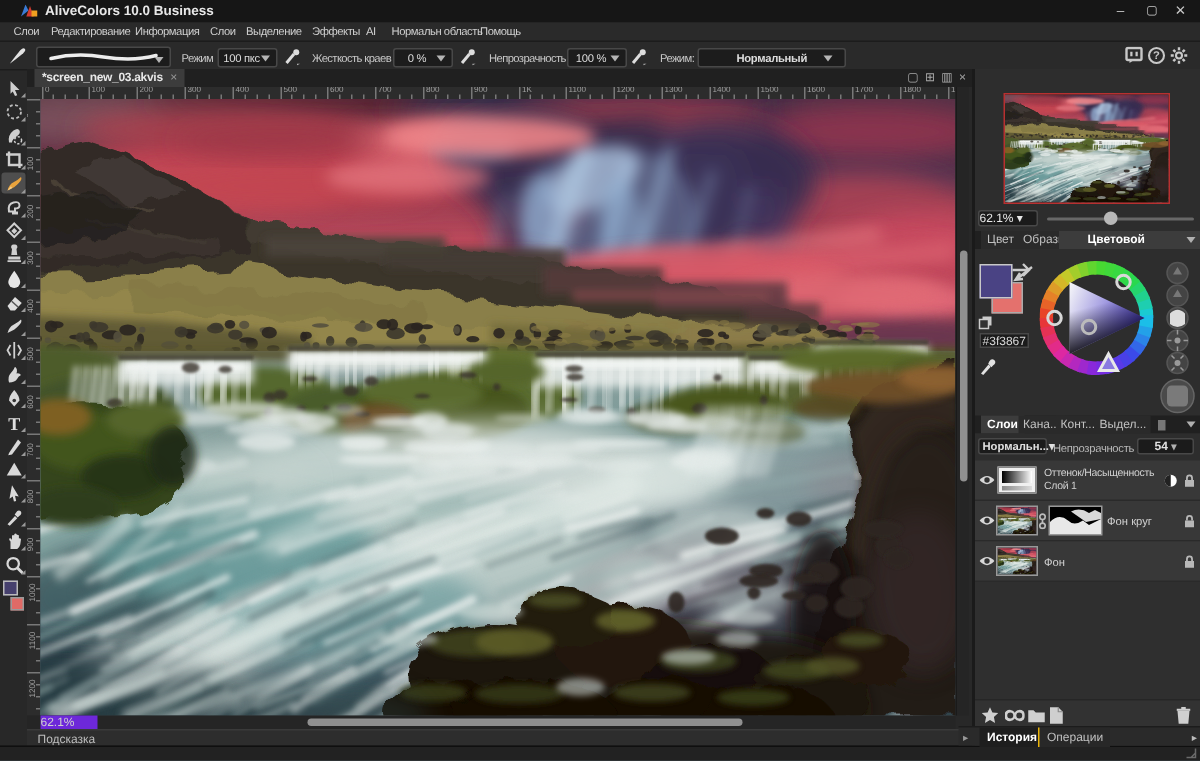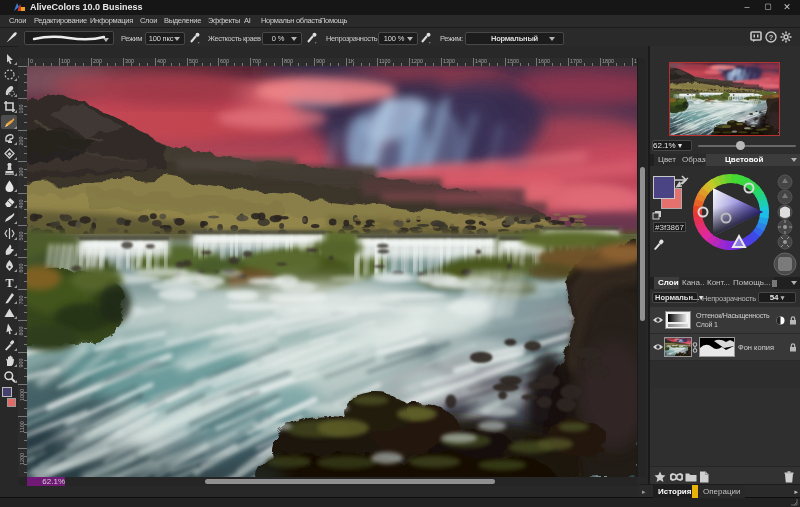--- a/index.html
+++ b/index.html
@@ -56,22 +56,22 @@
 
 #photo { left:27px; top:66px; width:610px; height:411px; background:#56707a; }
 #photo svg { display:block; }
 
 #vsb { left:637px; top:58px; width:9px; height:419px; background:#252525; border-left:1px solid #1a1a1a;}
 #vsb .thumb { position:absolute; left:2px; top:109px; width:5px; height:154px;
   background:#909090; border-radius:3px; }
 #hsb { left:18px; top:477px; width:619px; height:9px; background:#252525; }
 #hsb .thumb { position:absolute; left:187px; top:2px; width:290px; height:5px;
   background:#909090; border-radius:3px; }
-#zoomlbl { left:27px; top:477px; width:38px; height:9px; background:#701a75;
-  color:#cfcfcf; font-size:8px; line-height:9px; text-align:right; }
+#zoomlbl { left:27px; top:477px; width:38px; height:9px; background:#6d28d9;
+  color:#cfcfcf; font-size:8px; line-height:9px; text-align:left; }
 
 #hint { left:18px; top:486px; width:630px; height:11px; background:#2d2d2d;
   border-top:1px solid #3a3a3a; color:#bdbdbd; font-size:8px; line-height:11px;
   padding-left:7px; }
 #hint .harr { position:absolute; right:5px; top:0; color:#999; font-size:7px; }
 
 #bottom { left:0; top:497px; width:800px; height:10px; background:#222;
   border-top:1px solid #0f0f0f; }
 
 #rp { left:648px; top:46px; width:152px; height:451px; background:#2d2d2d;
@@ -155,20 +155,24 @@
         <path d="M6 9.5 L6 11.5"></path>
         <path d="M0.5 6 L2.5 6"></path>
         <path d="M9.5 6 L11.5 6"></path>
         <path d="M2.2 2.2 L3.6 3.6"></path>
         <path d="M8.4 8.4 L9.8 9.8"></path>
         <path d="M9.8 2.2 L8.4 3.6"></path>
         <path d="M2.2 9.8 L3.6 8.4"></path>
       </g>
     </svg>
 
+<div id="tabrow" class="abs">
+  <div id="doctab">*screen_new_03.akvis<i>×</i></div>
+  <span id="canicons">▢ ⊞ ▥ ×</span>
+</div>
 
 <div id="tools" class="abs">
       <div class="tool" style="top:4.0px">
         <svg width="13" height="13" viewBox="0 0 13 13">
           <path d="M4 2 L10 8 L7 8 L8.5 11.5 L7 12 L5.5 9 L4 10.5 Z" fill="#cfcfcf"></path>
         </svg>
         <span class="tcaret"></span>
       </div>
       <div class="tool" style="top:19.9px">
         <svg width="13" height="13" viewBox="0 0 13 13">
@@ -482,20 +486,21 @@
     </div>
 
 <div id="vsb" class="abs">
       <div class="thumb"></div>
     </div>
 <div id="hsb" class="abs">
       <div class="thumb"></div>
     </div>
 <div id="zoomlbl" class="abs">62.1%</div>
 
+<div id="hint" class="abs">Подсказка<span class="harr">▸</span></div>
 <div id="bottom" class="abs">
       <svg style="position:absolute; right:2px; bottom:1px;" width="8" height="8" viewBox="0 0 8 8">
         <path d="M7 1 L7 7 L1 7 M7 4 L4 7" stroke="#6a6a6a" stroke-width="1" fill="none"></path>
       </svg>
     </div>
 
 <div id="rp" class="abs">
 
 
   <div class="abs" style="left:0; top:12px; width:150px; height:82px; background:#2d2d2d;">
@@ -613,21 +618,21 @@
           <path d="M8 63 L10 65 M16 63 L14 65 M8 73 L10 71 M16 73 L14 71" stroke="#999"></path>
       <circle cx="12" cy="90" r="11" fill="#4a4a4a" stroke="#666"></circle>
       <rect x="5" y="83" width="14" height="14" rx="3" fill="#7a7a7a"></rect>
     </svg>
   </div>
 
   <div class="abs" style="left:0; top:231px; width:150px; height:12px; background:#202020;">
     <div class="abs" style="left:4px; top:0; height:12px; background:#3c3c3c; color:#fff; font-weight:bold; line-height:12px; padding:0 4px; font-size:8px;">Слои</div>
     <div class="abs" style="left:29px; top:0; height:12px; background:#2a2a2a; color:#c0c0c0; line-height:12px; padding:0 3px; font-size:8px;">Кана...</div>
     <div class="abs" style="left:54px; top:0; height:12px; background:#2a2a2a; color:#c0c0c0; line-height:12px; padding:0 3px; font-size:8px;">Конт...</div>
-    <div class="abs" style="left:80px; top:0; height:12px; background:#2a2a2a; color:#c0c0c0; line-height:12px; padding:0 3px; font-size:8px;">Помощь...</div>
+    <div class="abs" style="left:80px; top:0; height:12px; background:#2a2a2a; color:#c0c0c0; line-height:12px; padding:0 3px; font-size:8px;">Выдел...</div>
     <span class="abs" style="left:122px; top:3px; width:5px; height:7px; background:#777;"></span>
     <span class="abs" style="right:3px; top:4px; width:0; height:0; border-left:3px solid transparent; border-right:3px solid transparent; border-top:4px solid #b0b0b0;"></span>
   </div>
 
   <div class="abs" style="left:0; top:243px; width:150px; height:18px; background:#2d2d2d;">
     <div class="abs" style="left:2px; top:3px; width:46px; height:11px; background:#1b1b1b; border:1px solid #484848; border-radius:2px; color:#e0e0e0; font-size:7.5px; font-weight:bold; line-height:10px; padding-left:2px;">Нормальн...▾</div>
     <span class="abs" style="left:52px; top:5px; font-size:7.5px; letter-spacing:-0.2px; color:#b8b8b8;">Непрозрачность</span>
     <div class="abs" style="left:108px; top:3px; width:38px; height:11px; background:#1b1b1b; border:1px solid #484848; border-radius:2px; color:#e0e0e0; font-size:8px; font-weight:bold; line-height:10px; text-align:center;">54 <span style="color:#b0b0b0; font-size:7px;">▾</span></div>
   </div>
 
@@ -664,21 +669,37 @@
           <circle cx="3" cy="2.5" r="1.8" fill="none" stroke="#bbb" stroke-width="1.1"></circle>
           <circle cx="3" cy="8.5" r="1.8" fill="none" stroke="#bbb" stroke-width="1.1"></circle>
           <path d="M3 4 L3 7" stroke="#bbb" stroke-width="1.1"></path>
         </svg>
     <div class="abs" style="left:50px; top:4px; width:34px; height:18px; background:#000; outline:1px solid #999;">
       <svg width="34" height="18" viewBox="0 0 34 18">
             <path d="M0 10 Q6 4 12 9 Q16 13 22 9 L26 12 L34 8 L34 18 L0 18 Z" fill="#e8e8e8"></path>
             <path d="M14 3 Q20 0 26 4 L30 2 L34 4 L34 8 L24 10 Z" fill="#d8d8d8"></path>
           </svg>
     </div>
-    <div class="abs" style="left:88px; top:9px; font-size:7.5px; color:#d0d0d0;">Фон копия</div>
+    <div class="abs" style="left:88px; top:9px; font-size:7.5px; color:#d0d0d0;">Фон круг</div>
+    <svg class="abs" style="left:139px; top:9px;" width="8" height="9" viewBox="0 0 8 9">
+          <rect x="1" y="4" width="6" height="4.5" fill="#b8b8b8"></rect>
+          <path d="M2.3 4 V2.6 A1.7 1.7 0 0 1 5.7 2.6 V4" fill="none" stroke="#b8b8b8" stroke-width="1.2"></path>
+        </svg>
+  </div>
+  <div class="abs" style="left:0; top:315px; width:150px; height:27px; background:#383838; border-bottom:1px solid #2a2a2a;">
+    <svg class="abs" style="left:3px; top:9px;" width="10" height="8" viewBox="0 0 10 8">
+          <path d="M0 4 Q5 -1.5 10 4 Q5 9.5 0 4 Z" fill="#d8d8d8"></path>
+          <circle cx="5" cy="4" r="1.8" fill="#333"></circle>
+        </svg>
+    <div class="abs" style="left:15px; top:4px; width:26px; height:18px; outline:1px solid #999;">
+      <svg width="26" height="18" viewBox="0 0 610 411" preserveAspectRatio="none">
+            <use href="#scene"></use>
+          </svg>
+    </div>
+    <div class="abs" style="left:46px; top:9px; font-size:7.5px; color:#d0d0d0;">Фон</div>
     <svg class="abs" style="left:139px; top:9px;" width="8" height="9" viewBox="0 0 8 9">
           <rect x="1" y="4" width="6" height="4.5" fill="#b8b8b8"></rect>
           <path d="M2.3 4 V2.6 A1.7 1.7 0 0 1 5.7 2.6 V4" fill="none" stroke="#b8b8b8" stroke-width="1.2"></path>
         </svg>
   </div>
   <div class="abs" style="left:0; top:342px; width:150px; height:78px; background:#2f2f2f;"></div>
 
   <div class="abs" style="left:0; top:420px; width:150px; height:20px; border-top:1px solid #262626; background:#323232;">
     <svg class="abs" style="left:4px; top:4px;" width="12" height="12" viewBox="0 0 12 12">
           <path d="M6 0.5 L7.6 4 L11.5 4.4 L8.6 7 L9.4 11 L6 9 L2.6 11 L3.4 7 L0.5 4.4 L4.4 4 Z" fill="#cfcfcf"></path>
@@ -698,21 +719,21 @@
     <svg class="abs" style="right:6px; top:4px;" width="10" height="12" viewBox="0 0 10 12">
           <path d="M1 3 L9 3 L8.2 11.5 L1.8 11.5 Z" fill="#cfcfcf"></path>
           <rect x="0.5" y="1.5" width="9" height="1.4" fill="#cfcfcf"></rect>
           <rect x="3.5" y="0.3" width="3" height="1.4" fill="#cfcfcf"></rect>
         </svg>
   </div>
 
   <div class="abs" style="left:-11px; top:438px; width:163px; height:13px; background:#2a2a2a; border-top:1px solid #1c1c1c;">
     <span class="abs" style="left:3px; top:3px; color:#999; font-size:7px;">▸</span>
     <div class="abs" style="left:14px; top:0; height:13px; background:#1e1e1e; color:#fff; font-weight:bold; line-height:13px; padding:0 5px; font-size:8px;">История</div>
-    <div class="abs" style="left:53px; top:0; height:13px; background:#282828; color:#c0c0c0; line-height:13px; padding:0 5px; font-size:8px; border-left:6px solid #eab308;">Операции</div>
+    <div class="abs" style="left:53px; top:0; height:13px; background:#282828; color:#c0c0c0; line-height:13px; padding:0 5px; font-size:8px; border-left:1px solid #eab308;">Операции</div>
     <span class="abs" style="right:4px; top:3px; color:#bbb; font-size:7px;">▸</span>
   </div>
 </div>
 
 </div>
 
 <svg width="0" height="0" style="position:absolute;">
 <defs>
 <symbol id="scene" viewBox="0 0 610 411">
   <defs>

